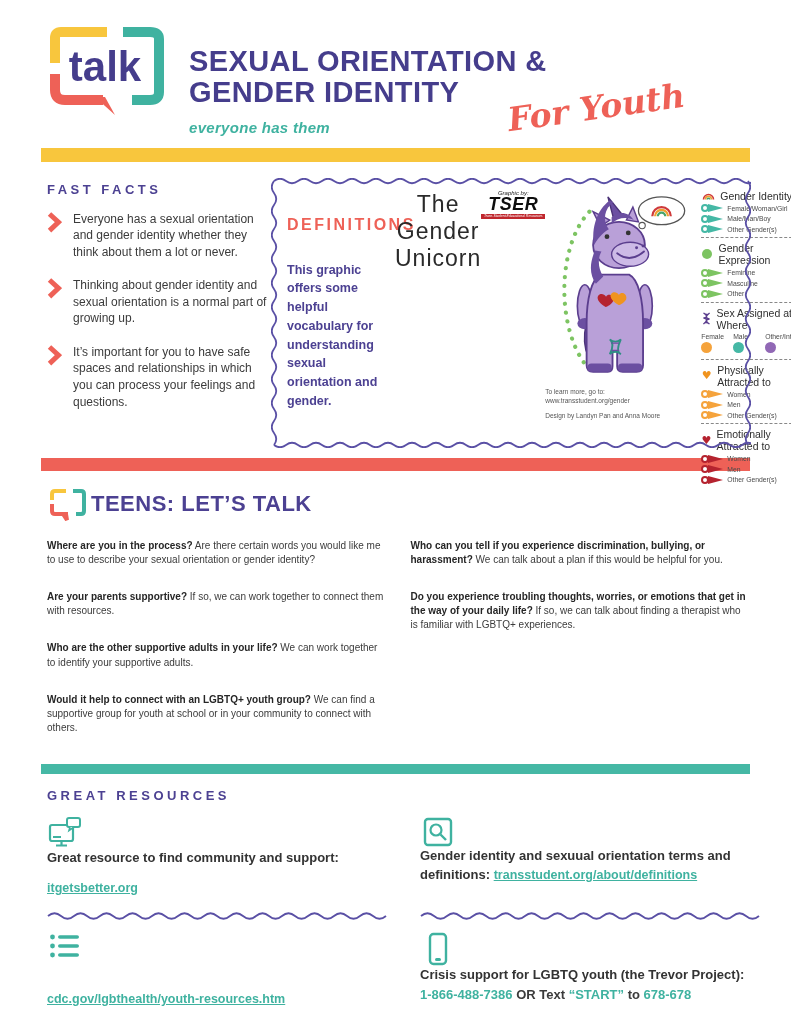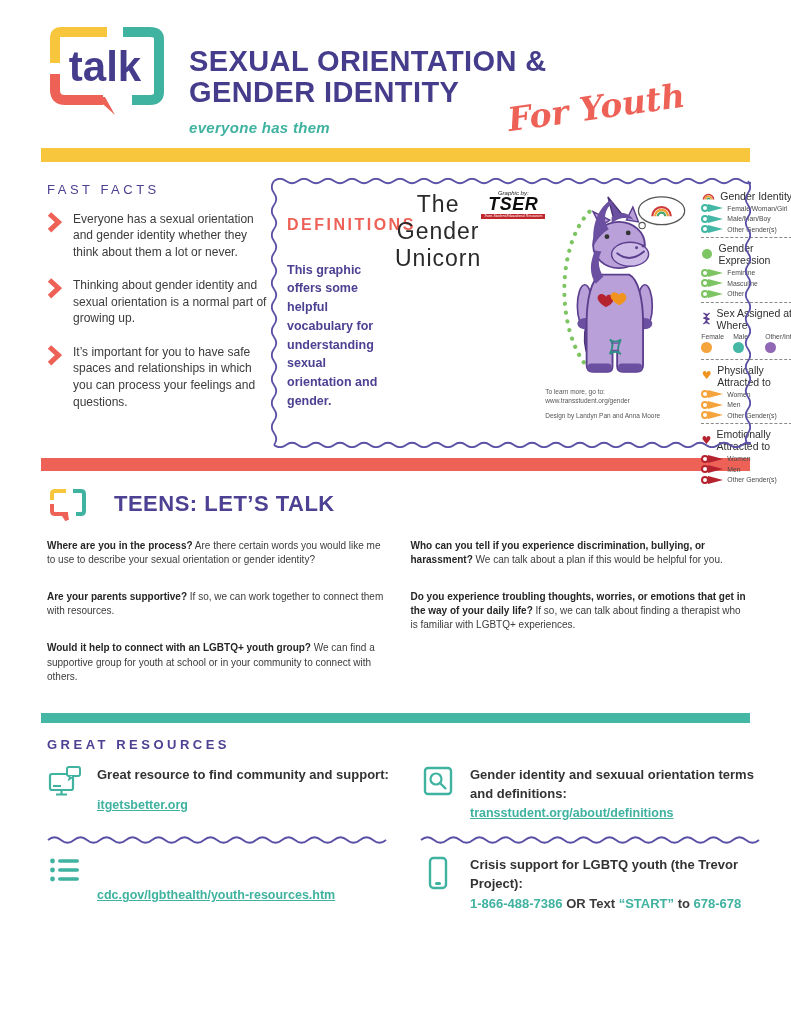--- a/index.html
+++ b/index.html
@@ -19,21 +19,21 @@
   .tagline{margin-top:10px;color:#3fb2a0;font-size:15px;font-style:italic;font-weight:600;letter-spacing:.3px;}
 
   .bar{width:100%;}
   .bar-yellow{height:14px;background:#f8c63d;margin-top:12px;}
   .bar-red{height:13px;background:#ee6157;margin-top:10px;}
   .bar-teal{height:10px;background:#45b8a5;margin-top:6px;}
 
   
   .main-row{display:flex;margin-top:16px;}
   .fastfacts{width:230px;flex:none;padding-left:6px;}
-  .ff-head{font-size:13px;font-weight:400;letter-spacing:3.5px;color:#4c4192;margin:4px 0 14px 0;}
+  .ff-head{font-size:13px;font-weight:700;letter-spacing:3.5px;color:#4c4192;margin:4px 0 14px 0;}
   .ff-item{display:flex;gap:11px;margin-bottom:17px;font-size:12px;line-height:1.38;color:#3b3b3b;}
   .chev{flex:none;margin-top:1px;}
 
   .unicorn-box{position:relative;width:480px;height:270px;padding:10px 10px 6px 16px;}
   .ub-border{position:absolute;inset:0;pointer-events:none;}
   .ub-inner{display:flex;height:100%;}
   .defs{width:100px;flex:none;padding-top:28px;}
   .defs-head{color:#ee6157;font-size:16px;font-weight:800;letter-spacing:2.5px;margin-bottom:27px;}
   .defs-body{color:#4c4192;font-size:12.5px;font-weight:600;line-height:1.5;}
   .right-area{flex:1;display:flex;padding-left:8px;}
@@ -59,32 +59,32 @@
   .alabel{flex:none;width:74px;font-size:6.8px;color:#4a4a4a;padding-left:4px;line-height:1.05;}
   .c-teal{color:#45b8a5}.c-green{color:#7dc462}.c-orange{color:#f5a33c}.c-dred{color:#b5232f}
   .udash{border-top:1.3px dashed #888;margin:4px 0;}
   .udots{display:flex;padding:1px 0 2px;}
   .udot{width:33.3%;font-size:6.8px;color:#4a4a4a;}
   .dd{width:11px;height:11px;border-radius:50%;margin-top:2px;}
   .dd-orange{background:#f5a33c}.dd-teal{background:#45b8a5}.dd-purple{background:#9168b5}
 
   
   .teens{margin-top:16px;padding-left:6px;}
-  .teens-head{display:flex;align-items:center;gap:25px;}
+  .teens-head{display:flex;align-items:center;gap:2px;}
   .teens-title{font-size:22px;font-weight:800;color:#4c4192;letter-spacing:.5px;}
   .teens-cols{display:flex;gap:24px;margin-top:18px;}
   .tcol{flex:1;}
   .qa{font-size:10px;line-height:1.42;margin-bottom:23px;color:#3b3b3b;}
   .q{font-weight:700;color:#262626;}
 
   
   .resources{margin-top:14px;padding-left:6px;}
   .res-head{font-size:13px;font-weight:800;letter-spacing:3.5px;color:#4c4192;margin:4px 0 14px 0;}
   .res-grid{display:grid;grid-template-columns:1fr 1fr;column-gap:28px;row-gap:10px;}
-  .res-cell{display:flex;gap:14px;align-items:flex-start;}
+  .res-cell{display:flex;align-items:flex-start;flex-direction:column;}
   .ricon{flex:none;width:36px;display:flex;justify-content:center;}
   .rtext{font-size:13px;font-weight:700;color:#333;line-height:1.45;}
   .rlink{color:#3fb2a0;text-decoration:underline;font-weight:600;font-size:12.5px;cursor:pointer;}
   .rlink.block{display:inline-block;margin-top:11px;}
   .teal-txt{color:#3fb2a0;font-weight:600;}
   .crisis-line{font-weight:600;color:#3b3b3b;margin-top:1px;font-size:13px;}
   .wavy{display:block;margin:2px 0;}
 </style>
 </head>
 <body>
@@ -342,20 +342,21 @@
           <path d="M5 13 V7 Q5 4 8 4 H19" fill="none" stroke="#f8c63d" stroke-width="4"></path>
           <path d="M26 4 H34 Q37 4 37 7 V24 Q37 27 34 27 H29" fill="none" stroke="#3fb2a0" stroke-width="4"></path>
           <path d="M5 17 V24 Q5 27 8 27 H16 L20 33 L19 27 H21" fill="none" stroke="#ee6157" stroke-width="4"></path>
         </svg>
         <div class="teens-title">TEENS: LET’S TALK</div>
       </div>
       <div class="teens-cols">
         <div class="tcol">
           <p class="qa"><span class="q">Where are you in the process?</span> <span>Are there certain words you would like me to use to describe your sexual orientation or gender identity?</span></p>
           <p class="qa"><span class="q">Are your parents supportive?</span> <span>If so, we can work together to connect them with resources.</span></p>
+          <p class="qa"><span class="q">Who are the other supportive adults in your life?</span> <span>We can work together to identify your supportive adults.</span></p>
           <p class="qa"><span class="q">Would it help to connect with an LGBTQ+ youth group?</span> <span>We can find a supportive group for youth at school or in your community to connect with others.</span></p>
         </div>
         <div class="tcol">
           <p class="qa"><span class="q">Who can you tell if you experience discrimination, bullying, or harassment?</span> <span>We can talk about a plan if this would be helpful for you.</span></p>
           <p class="qa"><span class="q">Do you experience troubling thoughts, worries, or emotions that get in the way of your daily life?</span> <span>If so, we can talk about finding a therapist who is familiar with LGBTQ+ experiences.</span></p>
         </div>
       </div>
     </div>
 
     <div class="bar bar-teal"></div>

